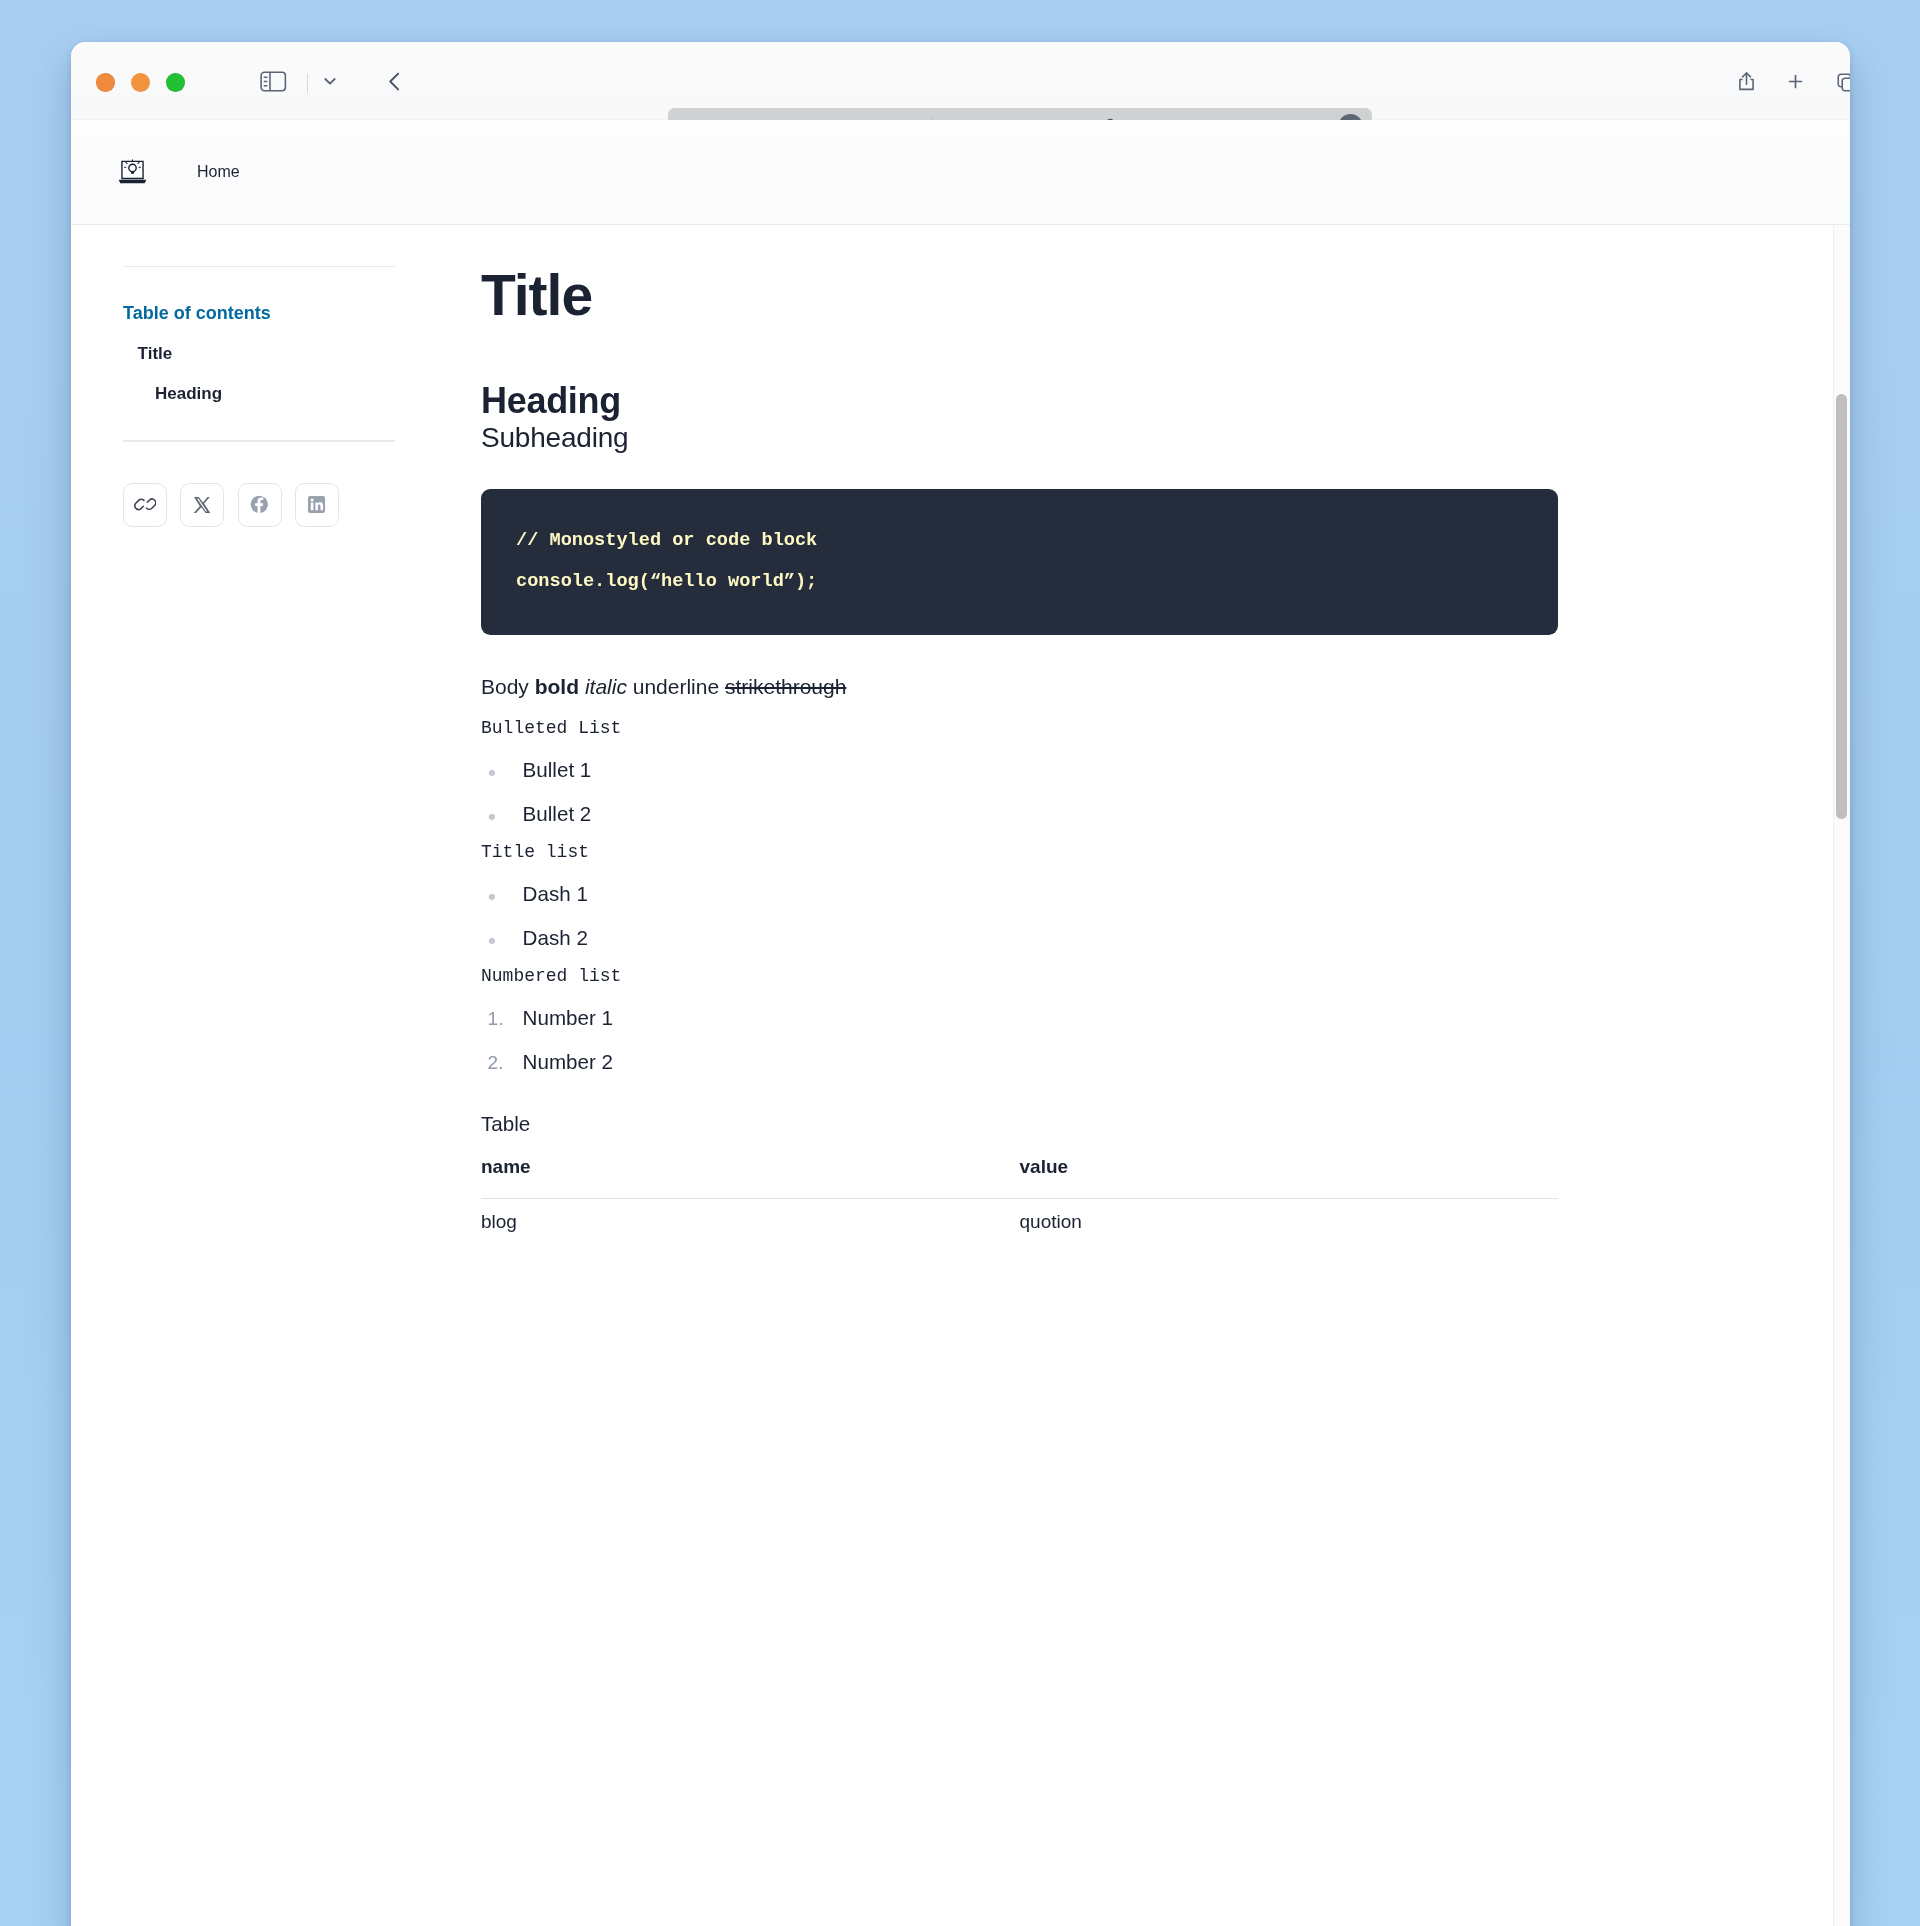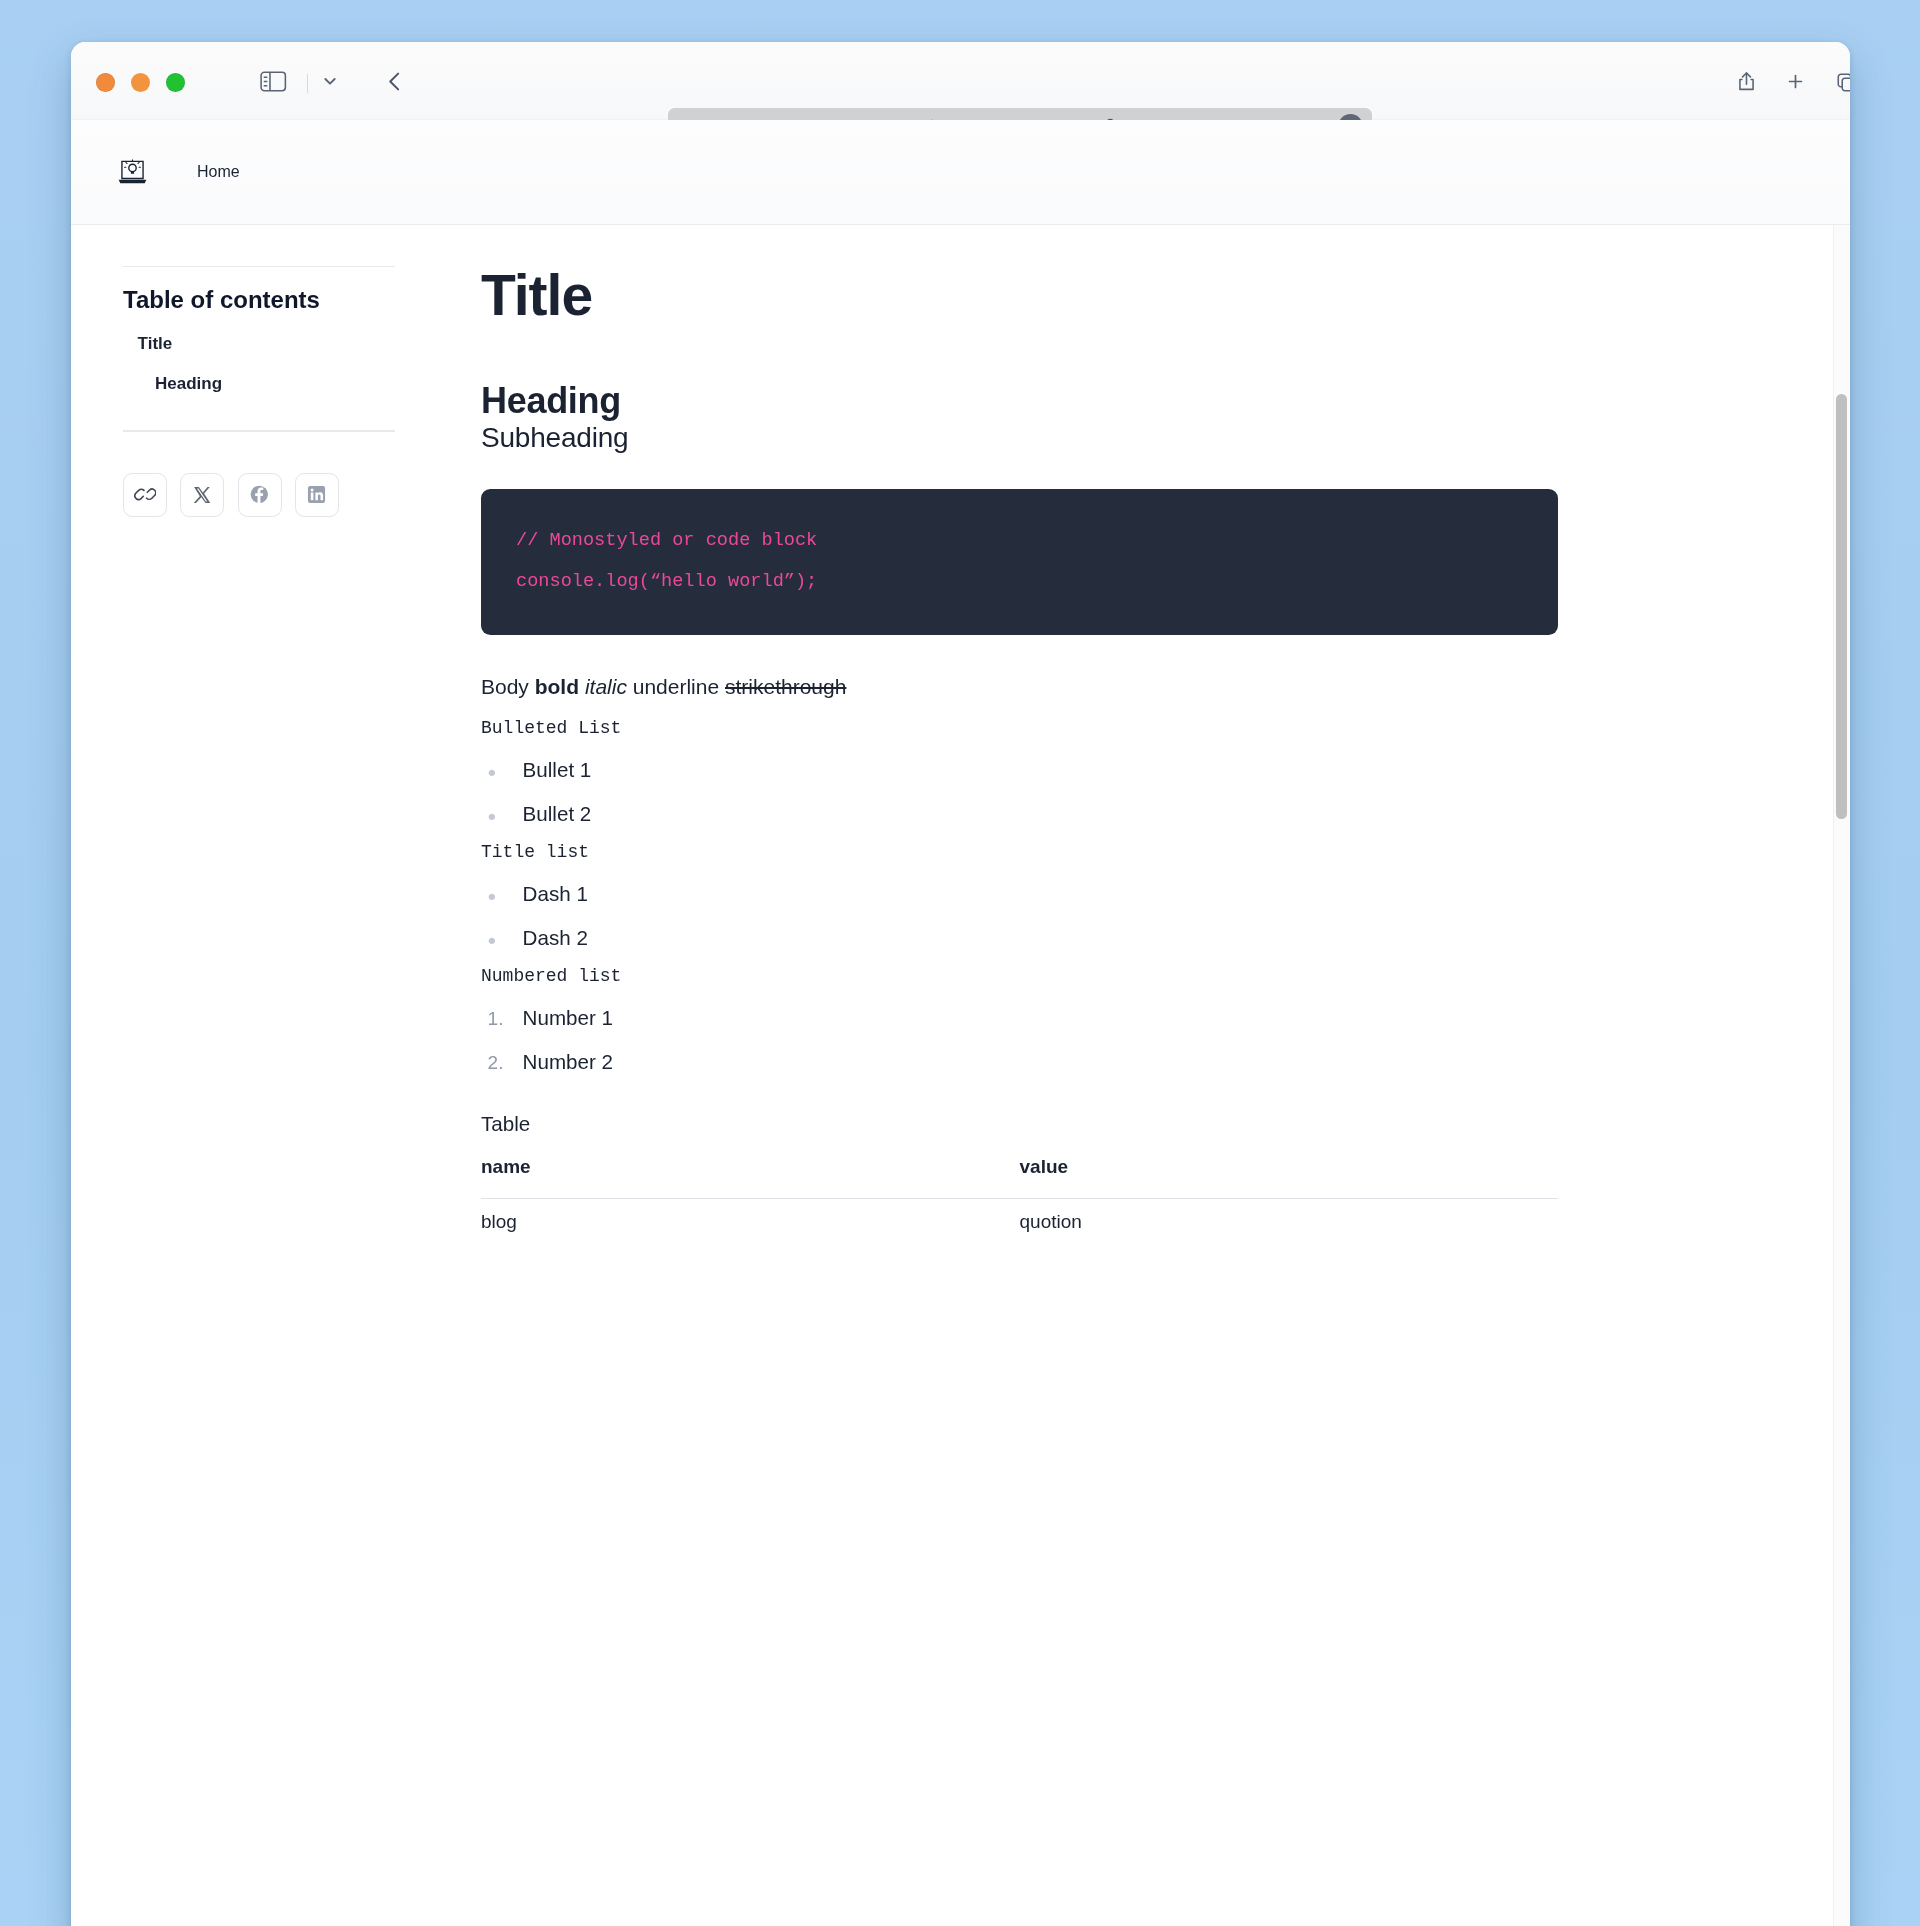--- a/index.html
+++ b/index.html
@@ -91,22 +91,22 @@
 
   
   #toc {
     width: 340px;
     padding-left: 52px;
     padding-top: 41px;
     flex: none;
   }
   .toc-rule { width: 272px; height: 1.3px; background: #e7e9ed; }
   #toc-title {
-    margin-top: 19px;
-    font-size: 24px; font-weight: bold; color: #0f172a;
+    margin-top: 36px;
+    font-size: 18px; font-weight: bold; color: #0369a1;
   }
   .toc-item { font-size: 17px; font-weight: bold; color: #1b2232; }
   #toc-item-0 { margin-top: 20px; margin-left: 14.6px; }
   #toc-item-1 { margin-top: 20px; margin-left: 32px; }
   #toc-rule-2 { margin-top: 36px; }
   #share-row { margin-top: 41px; display: flex; gap: 13.3px; }
   .share-btn {
     width: 44px; height: 44px;
     border: 1.3px solid #e2e5ea; border-radius: 9.3px;
     background: #fff;
@@ -128,22 +128,23 @@
 
   #code-block {
     margin-top: 35px;
     background: #252d3d;
     border-radius: 9.3px;
     padding: 32px 35px;
     width: 1077px;
   }
   #code-block .line {
     font-family: "Liberation Mono", monospace;
-    font-size: 18.6px; color: #ec4899; line-height: 2.2;
+    font-size: 18.6px; color: #fef9c3; line-height: 2.2;
     white-space: pre;
+    font-weight: bold;
   }
 
   .body-para { font-size: 21px; line-height: 1.5; margin-top: 36px; }
   .body-para .u { text-decoration: underline; text-decoration-color: transparent; }
   .body-para .s { text-decoration: line-through; }
   .body-para b { font-weight: bold; }
   .body-para i { font-style: italic; }
 
   .list-label { font-size: 18px; margin-top: 16px; font-family: Liberation Mono, monospace; }
   ul.doc-list, ol.doc-list { margin-top: 17px; list-style: none; }

